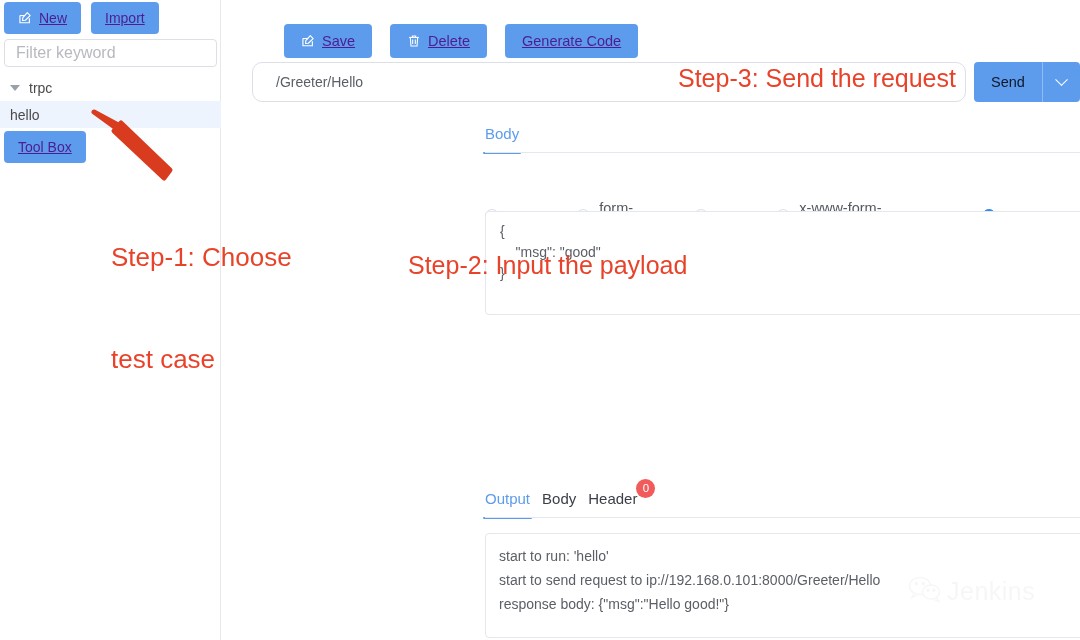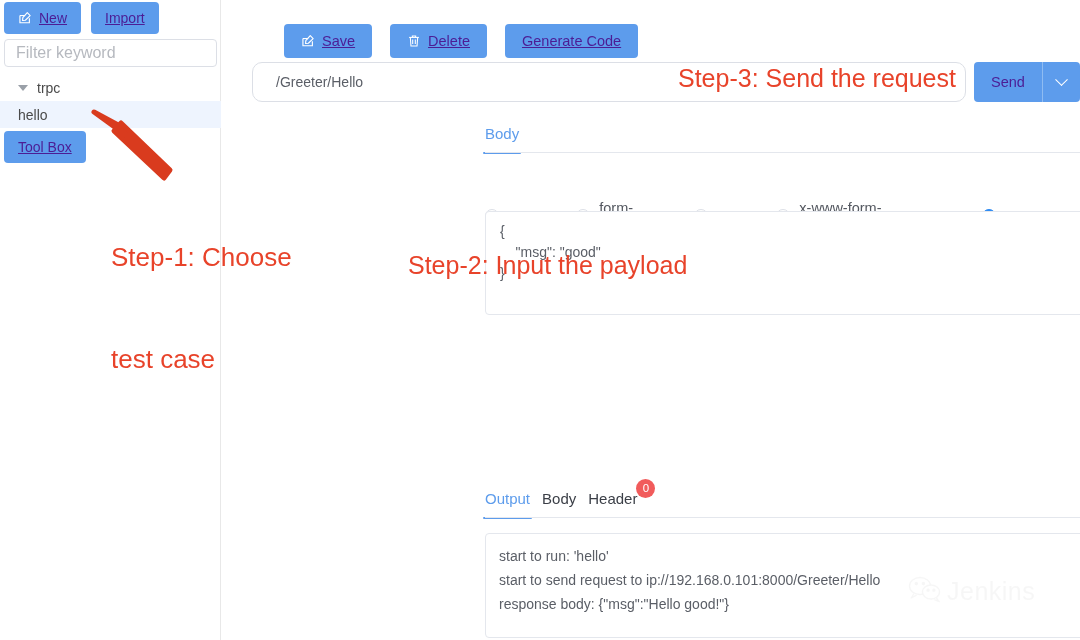--- a/index.html
+++ b/index.html
@@ -72,21 +72,21 @@
   #filter-input::placeholder { color: #b6b9bf; }
 
   .tree { position: absolute; left: 0; top: 74px; width: 221px; }
   .tree-node {
     height: 27px;
     display: flex;
     align-items: center;
     font-size: 14px;
     color: #4a4a4a;
     cursor: pointer;
-    padding-left: 18px;
+    padding-left: 10px;
   }
   .tree-node.child { }
   .tree-node.selected { background: #eef4fe; }
   .caret {
     width: 0; height: 0;
     border-left: 5px solid transparent;
     border-right: 5px solid transparent;
     border-top: 6px solid #9aa0a8;
     margin-right: 9px;
     flex: 0 0 auto;
@@ -164,21 +164,21 @@
   }
   #send-group {
     display: flex;
     margin-left: 8px;
     flex: 0 0 auto;
     border-radius: 4px;
     overflow: hidden;
   }
   #send-btn {
     background: #5d9cec;
-    color: #4c1d95;
+    color: #0f172a;
     border: none;
     width: 68px; height: 40px;
     font-family: "Liberation Sans", sans-serif;
     font-size: 14.5px;
     cursor: pointer;
   }
   #send-caret {
     background: #5d9cec;
     border: none;
     border-left: 1px solid #8fbcf2;

